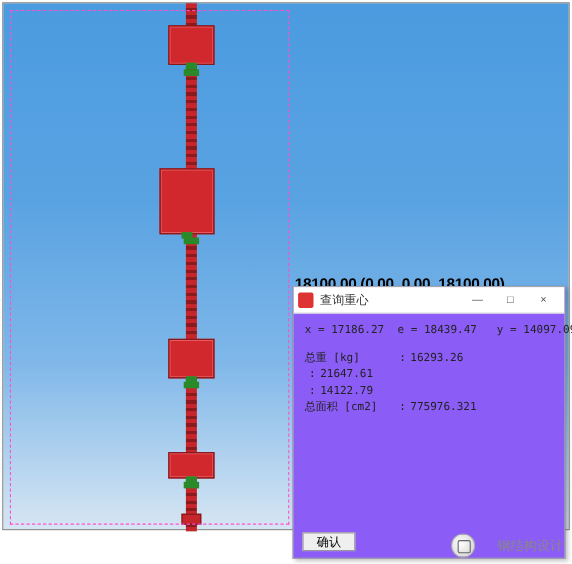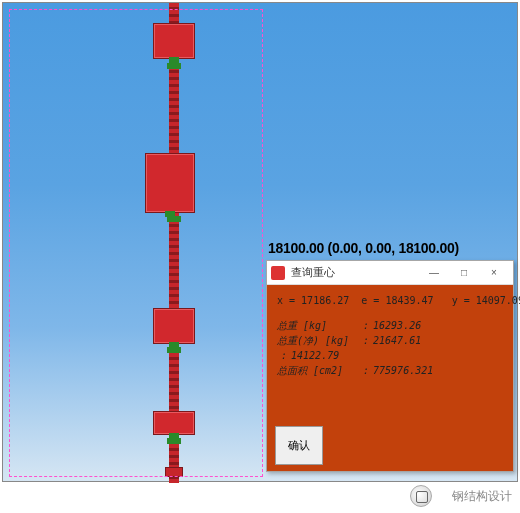--- a/index.html
+++ b/index.html
@@ -37,47 +37,47 @@
   .g1 { top: 60px; } .g2 { top: 213px; } .g3 { top: 344px; } .g4 { top: 435px; }
 
   
   .sel-rect {
     position: absolute; left: 6px; top: 6px; width: 254px; height: 468px;
     border: 1px dashed #ff4fcf;
   }
 
   
   .coord-label {
-    position: absolute; left: 268px; top: 240px; font-size: 14px; font-weight: 700; color: #000;
+    position: absolute; left: 268px; top: 250px; font-size: 14px; font-weight: 700; color: #000;
     white-space: nowrap; letter-spacing: -0.3px;
   }
 
   
   .dialog {
-    position: absolute; left: 266px; top: 260px; width: 248px; height: 212px;
-    background: #c2410c; border: 1px solid #a6a6a6; box-shadow: 2px 2px 4px rgba(0,0,0,0.25);
+    position: absolute; left: 266px; top: 260px; width: 248px; height: 248px;
+    background: #8b5cf6; border: 1px solid #a6a6a6; box-shadow: 2px 2px 4px rgba(0,0,0,0.25);
   }
   .dlg-titlebar {
     height: 24px; background: #fff; border-bottom: 1px solid #ddd;
     display: flex; align-items: center; padding: 0 4px; font-size: 11px; color: #333;
   }
   .dlg-icon { width: 14px; height: 14px; background: #d33; margin-right: 6px; border-radius: 2px; }
   .dlg-title { flex: 1; }
   .winbtns { display: flex; gap: 0; }
   .winbtn { width: 30px; height: 20px; display:flex; align-items:center; justify-content:center; font-size:10px; color:#555; }
   .dlg-body { padding: 8px 10px 4px 10px; font-family: "SimSun", monospace; font-size: 10px; color: #222; line-height: 1.5; }
   .dlg-row { display: flex; white-space: pre; }
   .dlg-lbl { min-width: 82px; }
   .dlg-colon { margin: 0 4px; }
-  .dlg-section { margin-top: 10px; font-style: italic; }
+  .dlg-section { margin-top: 10px; }
   .dlg-footer {
     position: absolute; bottom: 6px; left: 8px;
   }
   .btn-ok {
-    padding: 11px 12px; font-size: 11px; background: #efefef; border: 1px solid #999;
+    padding: 0 12px; font-size: 11px; background: #efefef; border: 1px solid #999;
   }
 
   
   .wm {
     position: absolute; right: 8px; bottom: 6px; display:flex; align-items:center; gap:20px;
     font-size: 12px; color: #888;
   }
   .wm-circ { width: 22px; height: 22px; border-radius: 50%; background: radial-gradient(circle at 40% 40%, #fff, #ccc); border:1px solid #aaa; position:relative; }
   .wm-circ::after { content:""; position:absolute; width:10px; height:10px; border:1.5px solid #666; border-radius:2px; top:5px; left:5px; }
 </style>
@@ -134,21 +134,20 @@
       <span> </span>
       <span>14097.09</span>
     </div>
     <div class="dlg-section">
       <div class="dlg-row">
         <span class="dlg-lbl">总重 [kg]</span>
         <span class="dlg-colon">:</span>
         <span>16293.26</span>
       </div>
       <div class="dlg-row">
-        <span class="dlg-lbl">总重(净) [kg]</span>
         <span class="dlg-colon">:</span>
         <span>21647.61</span>
       </div>
       <div class="dlg-row">
         <span class="dlg-colon">:</span>
         <span>14122.79</span>
       </div>
       <div class="dlg-row">
         <span class="dlg-lbl">总面积 [cm2]</span>
         <span class="dlg-colon">:</span>

